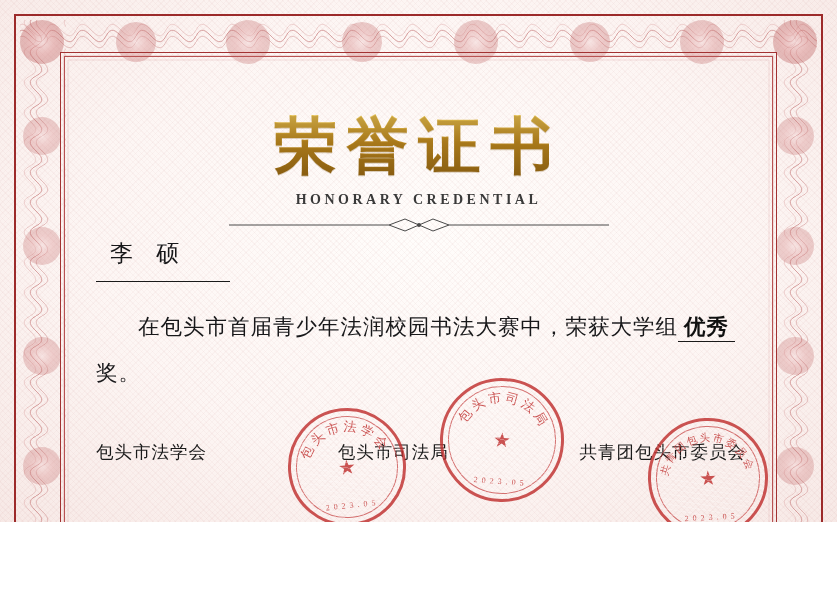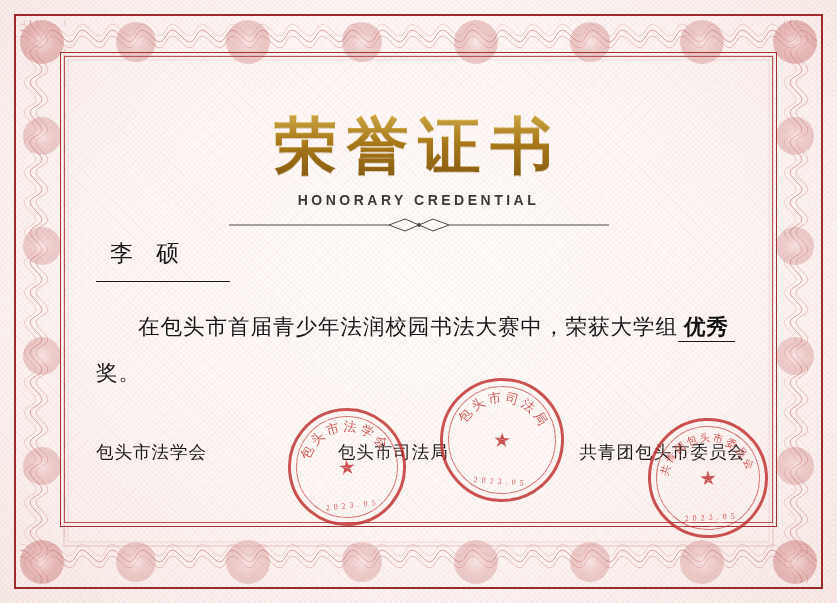--- a/index.html
+++ b/index.html
@@ -10,21 +10,21 @@
     width: 837px;
     height: 603px;
     background: #ffffff;
     font-family: "Liberation Serif", serif;
     overflow: hidden;
   }
 
   #certificate {
     position: relative;
     width: 837px;
-    height: 603px;
+    height: 522px;
     background:
       radial-gradient(ellipse at 50% 45%, #fffdfb 0%, #fdf6f4 55%, #f7e9e6 100%);
     overflow: hidden;
   }
 
   
   .paper-texture {
     position: absolute;
     inset: 0;
     background-image:
@@ -81,21 +81,21 @@
     background: linear-gradient(180deg, #e8c65b 0%, #b8861f 45%, #8a5e12 100%);
     -webkit-background-clip: text;
     background-clip: text;
     color: transparent;
     text-shadow: 0 1px 0 rgba(120,80,10,0.25);
     line-height: 1.1;
     margin: 0;
   }
   .cert-subtitle {
     margin-top: 12px;
-    font-family: Liberation Sans, sans-serif;
+    font-family: Liberation Serif, serif;
     font-size: 14px;
     font-weight: bold;
     letter-spacing: 3.5px;
     color: #3a3a3a;
   }
   .divider {
     margin: 10px auto 0;
     width: 380px;
     height: 14px;
     position: relative;

